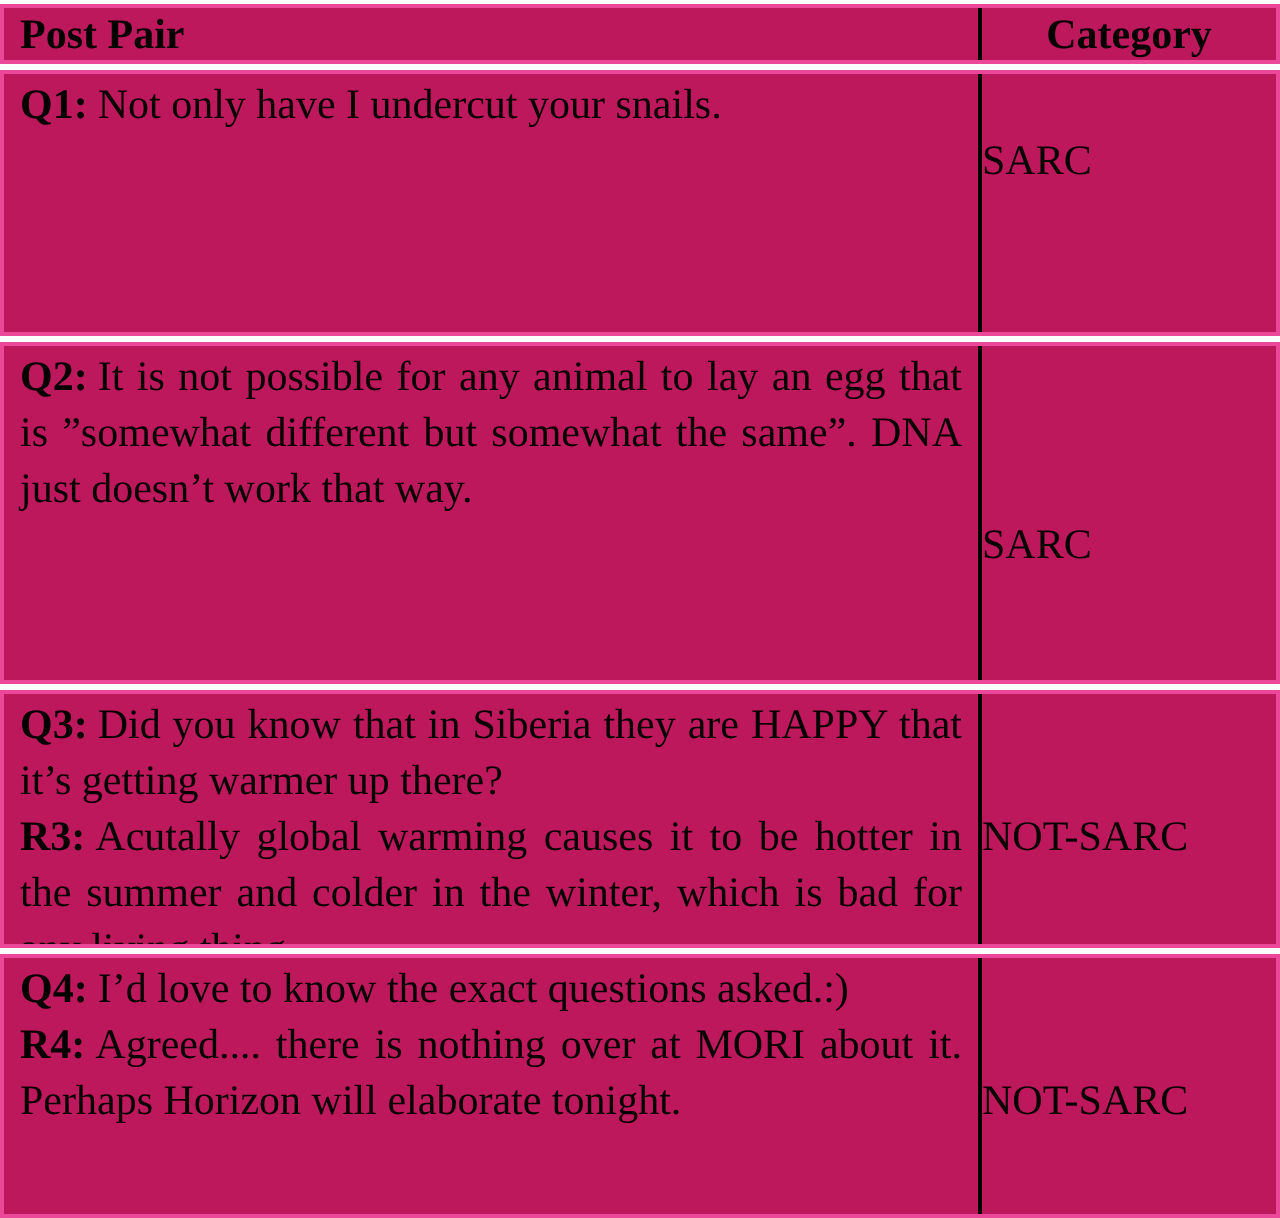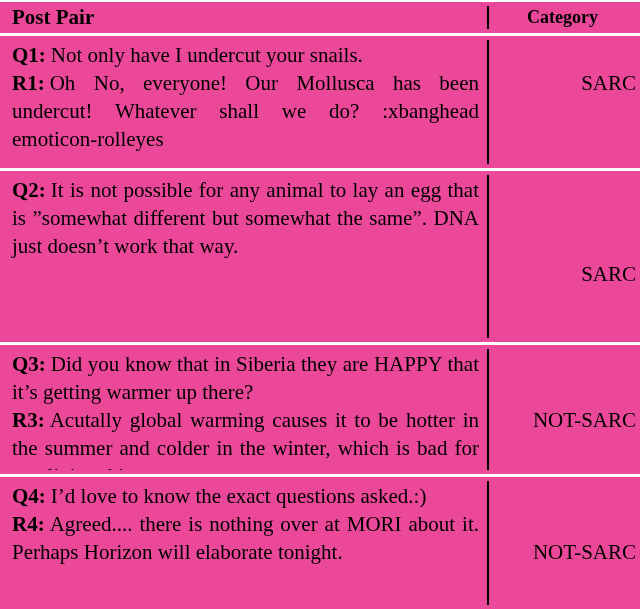--- a/index.html
+++ b/index.html
@@ -15,61 +15,61 @@
     padding-top: 2px;
     display: flex;
     flex-direction: column;
     gap: 3px;
     background: #ffffff;
     color: #000000;
     font-family: "Liberation Serif", "DejaVu Serif", serif;
   }
   .band {
     box-sizing: border-box;
-    border: 4px solid #ec4899;
+    border: 2px solid #ec4899;
     display: flex;
-    background: #ec4899;
+    background: #be185d;
     overflow: hidden;
   }
   .band-header { height: 33px; }
   .band-row1 { height: 146px; }
   .band-row2 { height: 189px; }
   .band-row3 { height: 142px; }
   .band-row4 { height: 146px; }
 
   .cell-left {
     flex: 1 1 auto;
     box-sizing: border-box;
     border-right: 2px solid #000000;
     padding: 1px 8px 0 8px;
     overflow: hidden;
   }
   .cell-right {
     width: 147px;
     flex: 0 0 147px;
     box-sizing: border-box;
     display: flex;
-    justify-content: flex-end;
+    justify-content: flex-start;
     align-items: flex-start;
     padding-top: 1px;
     overflow: hidden;
   }
 
   .band-header .cell-left {
     display: flex;
     align-items: center;
     font-weight: bold;
     font-size: 21px;
     padding-top: 0;
   }
   .band-header .cell-right {
     align-items: center;
     justify-content: center;
     font-weight: bold;
-    font-size: 18px;
+    font-size: 21px;
     padding-top: 0;
   }
 
   .post {
     margin: 0;
     font-size: 21px;
     line-height: 28px;
     text-align: justify;
     hyphens: auto;
     -webkit-hyphens: auto;
@@ -95,21 +95,20 @@
 <div class="paper-table">
 
   <div class="band band-header">
     <div class="cell-left">Post Pair</div>
     <div class="cell-right">Category</div>
   </div>
 
   <div class="band band-row1">
     <div class="cell-left">
       <p class="post"><span class="post-label">Q1:</span><span>Not only have I undercut your snails.</span></p>
-      <p class="post"><span class="post-label">R1:</span><span>Oh No, everyone! Our Mollusca has been undercut! Whatever shall we do? :xbanghead emoticon-rolleyes</span></p>
     </div>
     <div class="cell-right">
       <span class="category-value">SARC</span>
     </div>
   </div>
 
   <div class="band band-row2">
     <div class="cell-left">
       <p class="post"><span class="post-label">Q2:</span><span>It is not possible for any animal to lay an egg that is ”somewhat different but somewhat the same”. DNA just doesn’t work that way.</span></p>
     </div>

